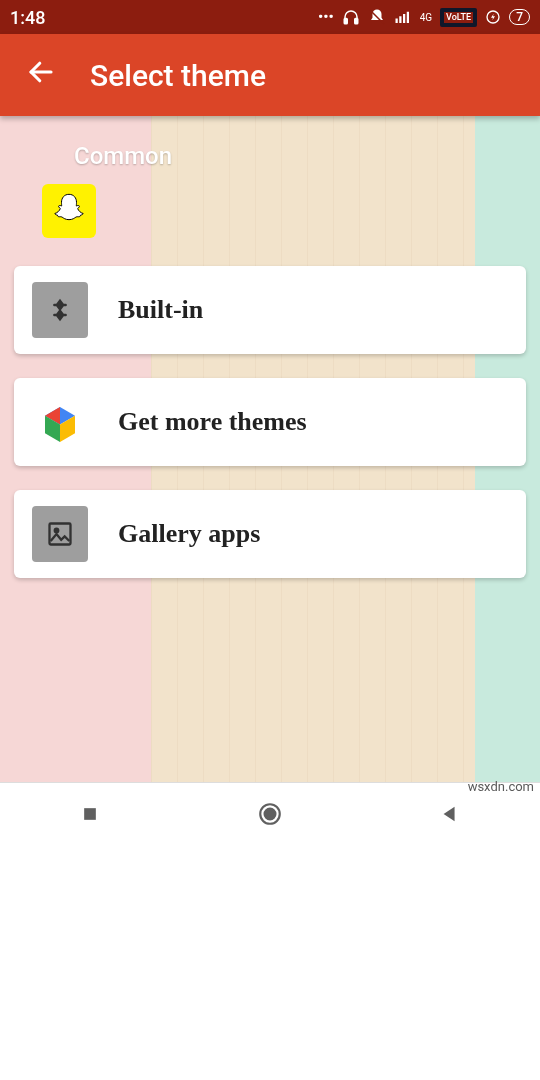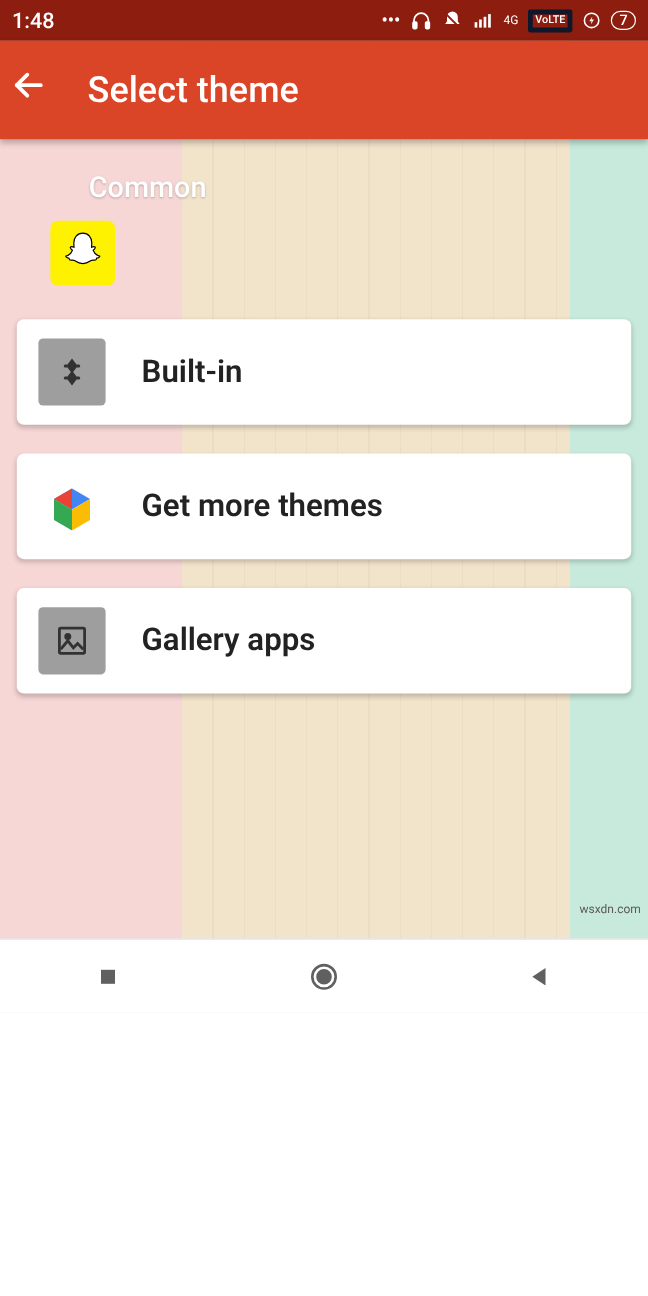--- a/index.html
+++ b/index.html
@@ -23,53 +23,54 @@
     position: relative; z-index: 2;
     height: 34px; background: #8c1d0f; color: #fff;
     display: flex; align-items: center; justify-content: space-between;
     padding: 0 10px; font-size: 18px; font-weight: 500;
   }
   .status-right { display: flex; align-items: center; gap: 8px; font-size: 15px; }
   .status-right span { display:inline-flex; align-items:center; }
   .appbar {
     position: relative; z-index: 2;
     height: 82px; background: #db4527; color: #fff;
-    display: flex; align-items: center; padding: 0 9px;
+    display: flex; align-items: center; padding: 0 26px;
     box-shadow: 0 3px 5px rgba(0,0,0,0.25);
   }
   .appbar .back { font-size: 30px; margin-right: 34px; }
   .appbar .title { font-size: 30px; font-weight: 500; }
   .content { position: relative; z-index: 1; flex: 1; padding: 14px; }
   .section-label { color: #fff; font-size: 24px; font-weight: 500; margin: 12px 0 14px 60px; text-shadow: 0 1px 2px rgba(0,0,0,.25); }
   .snap-tile {
     width: 54px; height: 54px; background: #fff200; border-radius: 6px;
     margin-left: 28px; margin-bottom: 28px;
     display:flex; align-items:center; justify-content:center;
   }
   .card {
     background: #fff; border-radius: 6px; margin: 0 0 24px 0;
     box-shadow: 0 2px 4px rgba(0,0,0,.2);
     display:flex; align-items:center; padding: 16px 18px;
     min-height: 88px;
+    font-family: Liberation Serif, serif;
   }
   .card .iconbox {
     width: 56px; height: 56px; border-radius: 4px; background: #9e9e9e;
     display:flex; align-items:center; justify-content:center; margin-right: 30px;
     flex-shrink:0;
   }
   .card .iconbox.white { background:#fff; }
   .card .label { font-size: 26px; font-weight: 600; color: #222; }
   .gap-group { margin-top: 24px; }
   .navbar {
     position: relative; z-index: 2;
     height: 62px; background: #fff; border-top: 1px solid #ddd;
     display:flex; align-items:center; justify-content:space-around;
   }
   .nav-btn { width:26px; height:26px; color:#606060; display:flex; align-items:center; justify-content:center;}
-  .watermark { position:absolute; right:6px; bottom:80px; z-index:3; font-size:10px; color:#5a5a5a; }
+  .watermark { position:absolute; right:6px; bottom:50px; z-index:3; font-size:13px; color:#5a5a5a; }
 </style>
 </head>
 <body>
 
 <div class="screen">
   <div class="bg"></div>
 
   <div class="statusbar">
     <span>1:48</span>
     <div class="status-right">

